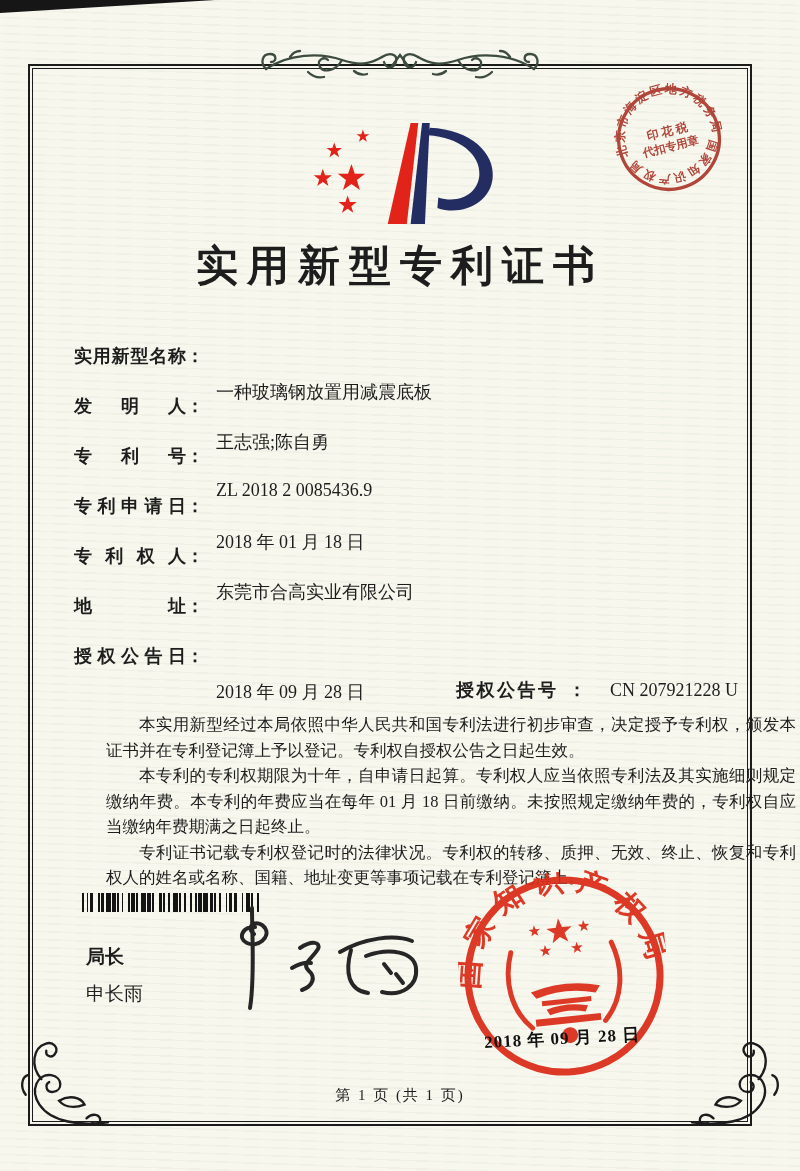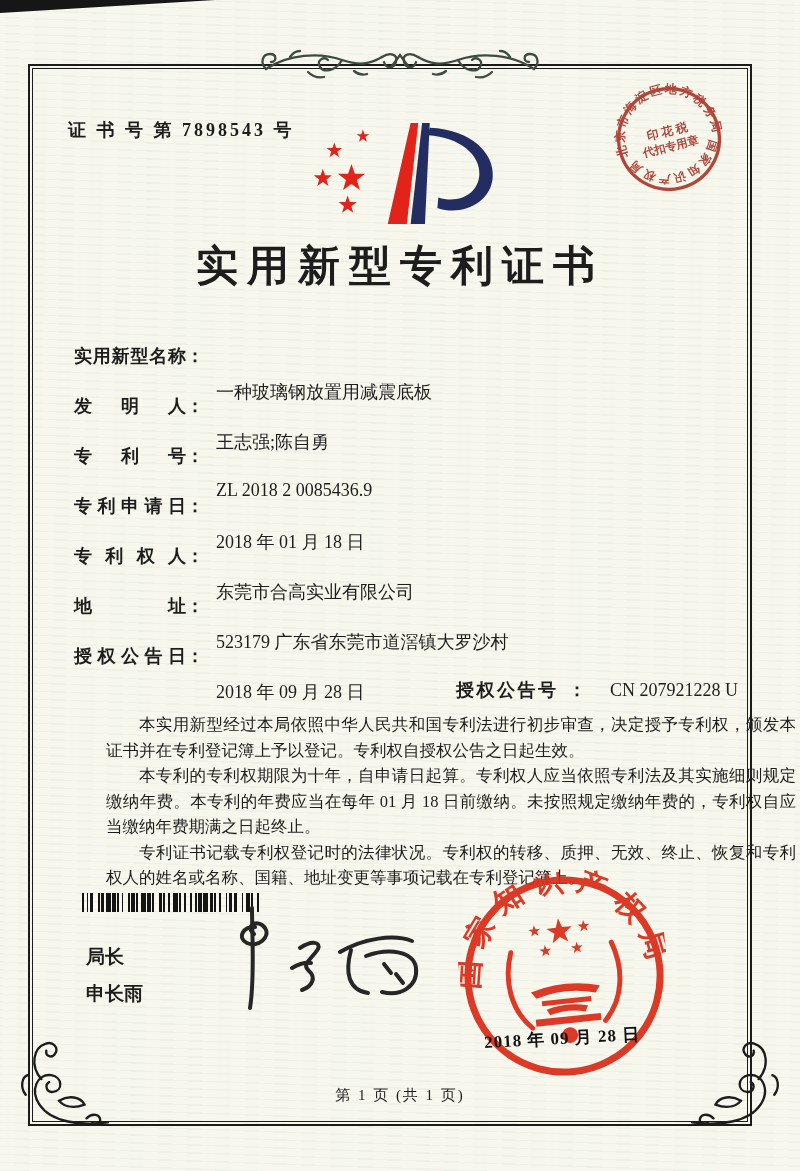--- a/index.html
+++ b/index.html
@@ -35,21 +35,21 @@
   .grant .lab{width:100px;margin-right:0;}
   
   .body-text{position:absolute;left:58px;top:712px;width:690px;margin-left:48px;}
   .body-text p{margin:0;font-size:16.5px;line-height:25.5px;text-indent:2em;text-align:justify;}
   
   .barcode{position:absolute;left:82px;top:893px;width:208px;height:19px;display:flex;overflow:hidden;}
   .barcode span{height:100%;flex:none;}
   
   .signer-title{position:absolute;left:86px;top:944px;font-size:19px;font-weight:600;
                 font-family:"Liberation Sans","DejaVu Sans",sans-serif;}
-  .signer-name{position:absolute;left:86px;top:981px;font-size:19px;font-weight:700;
+  .signer-name{position:absolute;left:86px;top:981px;font-size:19px;font-weight:400;
                font-family:"Liberation Sans","DejaVu Sans",sans-serif;}
   .signature{position:absolute;left:188px;top:898px;width:250px;height:120px;}
   
   .seal{position:absolute;left:460px;top:872px;width:208px;height:208px;transform:rotate(-6deg);opacity:.93;}
   .seal-date{position:absolute;left:484px;top:1026px;width:190px;font-size:17px;font-weight:600;
              letter-spacing:1px;color:#111;transform:rotate(-3deg);z-index:5;white-space:nowrap;}
   .footer{position:absolute;left:0;top:1086px;width:800px;text-align:center;font-size:15px;letter-spacing:2px;}
 </style>
 </head>
 <body>
@@ -102,21 +102,20 @@
   <svg class="corner corner-r" viewBox="0 0 100 100">
     <g fill="none" stroke="#1d1d1d" stroke-width="2.4" stroke-linecap="round">
       <path d="M98,88 C70,92 40,88 28,70 C18,55 26,38 40,40 C52,42 52,56 42,57 C35,58 33,50 38,47"></path>
       <path d="M30,44 C18,30 22,12 34,8 C42,5 48,12 44,18 C41,23 34,21 35,15"></path>
       <path d="M48,66 C58,60 70,62 74,70 C66,73 55,74 48,66 Z"></path>
       <path d="M76,84 C82,78 90,80 90,86 C90,90 84,92 82,88"></path>
       <path d="M14,60 C8,52 10,42 16,40"></path>
     </g>
   </svg>
 
-  <div class="cert-no">证 书 号 第 7898543 号</div>
 
   <svg class="tax-stamp" viewBox="0 0 120 120">
     <defs>
       <path id="ts-top" d="M 15,72 A 47,47 0 1 1 105,72"></path>
       <path id="ts-bot" d="M 103,66 A 45,45 0 0 1 17,66"></path>
     </defs>
     <circle cx="60" cy="60" r="53" fill="none" stroke="#a5281c" stroke-width="3.5"></circle>
     <text font-size="12.5" font-weight="700" fill="#a5281c" letter-spacing="2.5">
       <textPath href="#ts-top" startOffset="50%" text-anchor="middle">北京市海淀区地方税务局</textPath>
     </text>
@@ -166,21 +165,20 @@
         <span class="val">2018 年 01 月 18 日</span>
     </div>
     <div class="row">
       <span class="lab">专利权人</span>
         <span class="colon">：</span>
         <span class="val">东莞市合高实业有限公司</span>
     </div>
     <div class="row">
       <span class="lab">地址</span>
         <span class="colon">：</span>
-        <span class="val">523179 广东省东莞市道滘镇大罗沙村</span>
     </div>
     <div class="row">
       <span class="lab">授权公告日</span>
         <span class="colon">：</span>
         <span class="val">2018 年 09 月 28 日</span>
       <span class="grant">
         <span class="lab">授权公告号</span>
           <span class="colon">：</span>
           <span class="val">CN 207921228 U</span>
       </span>

